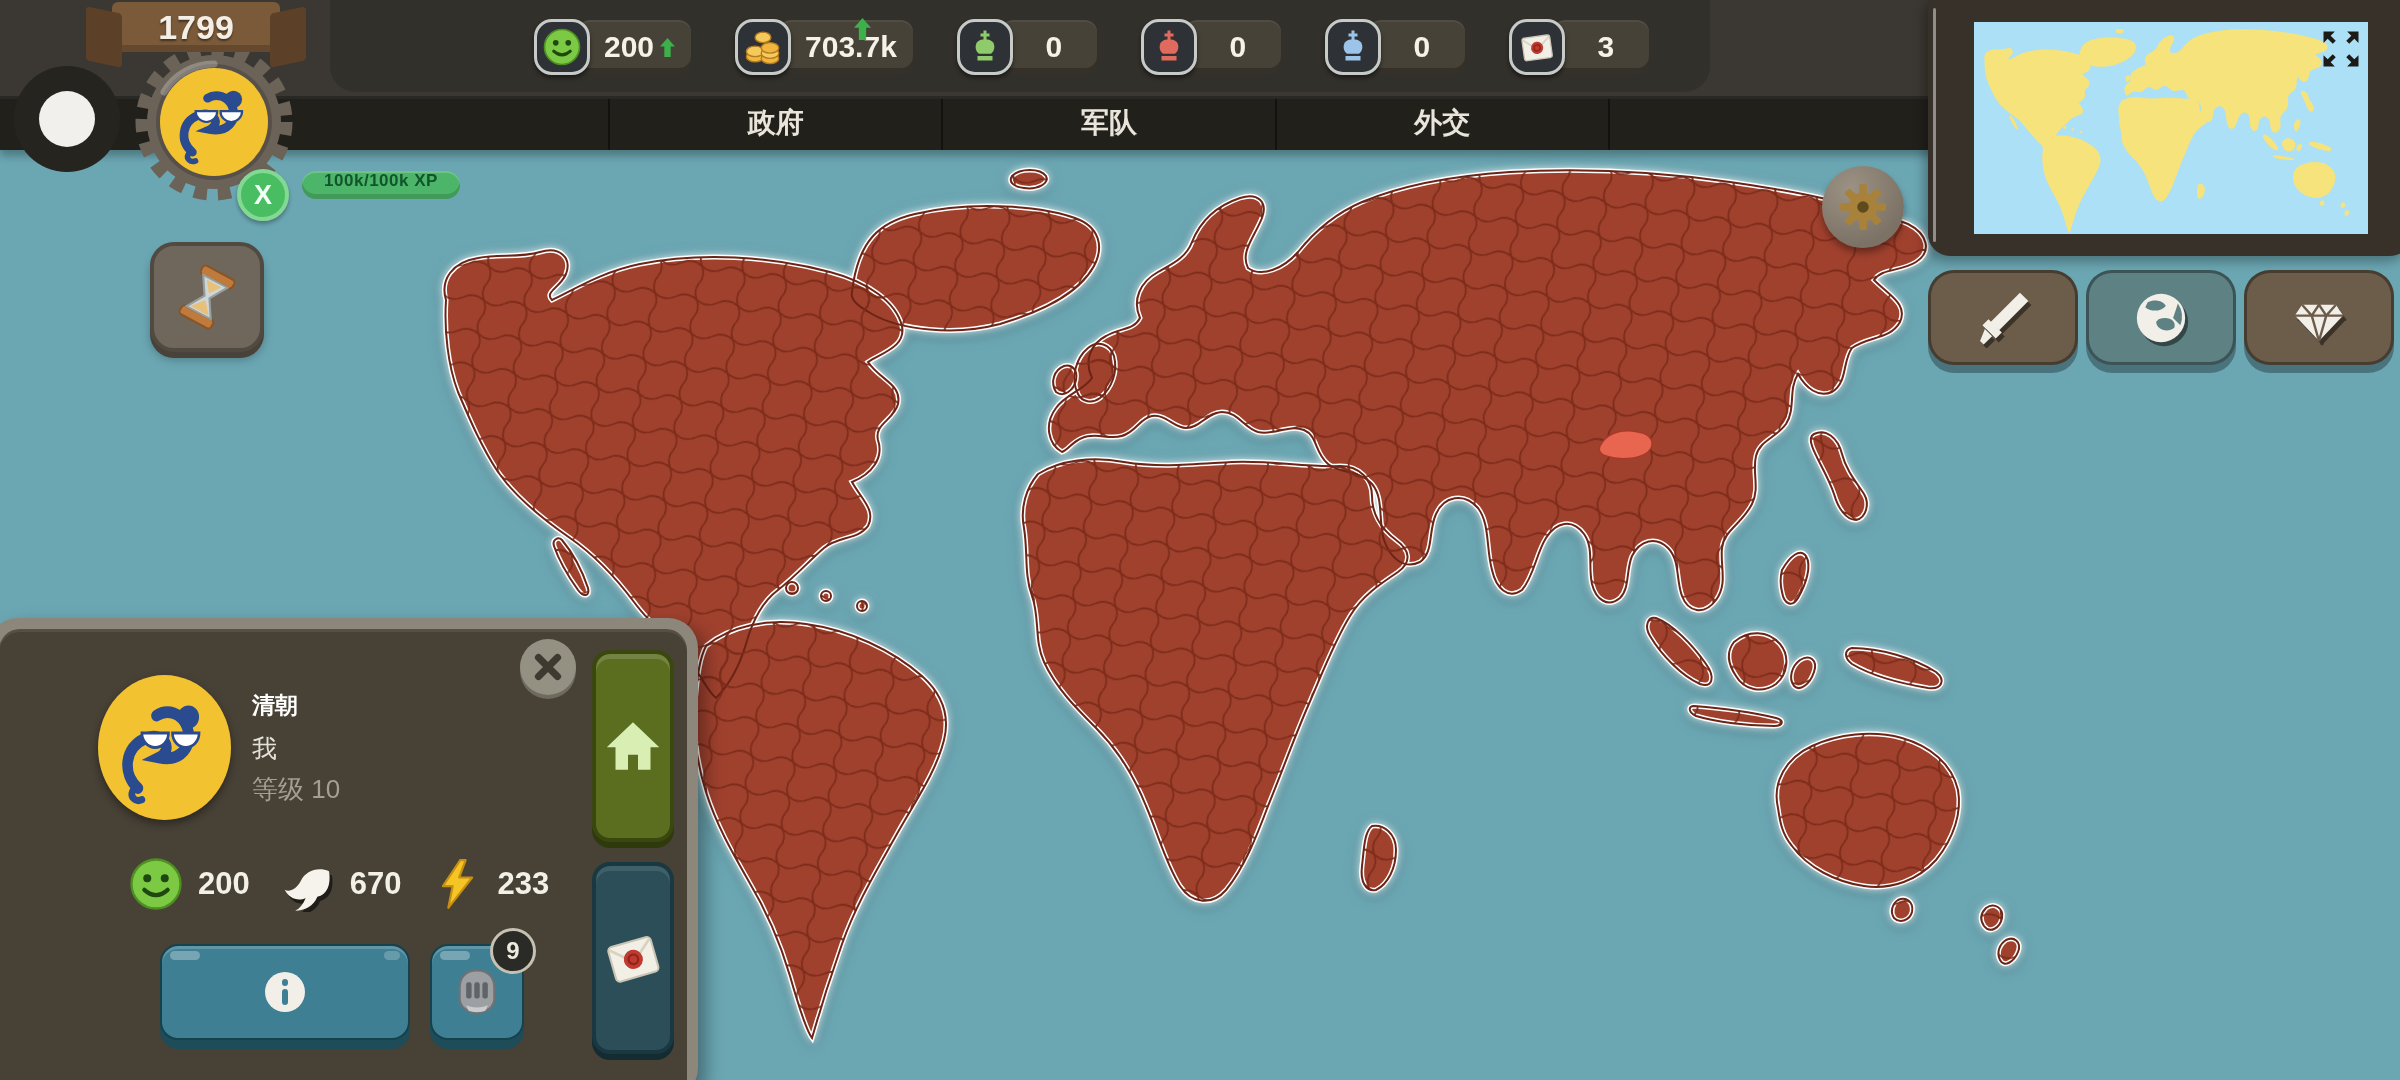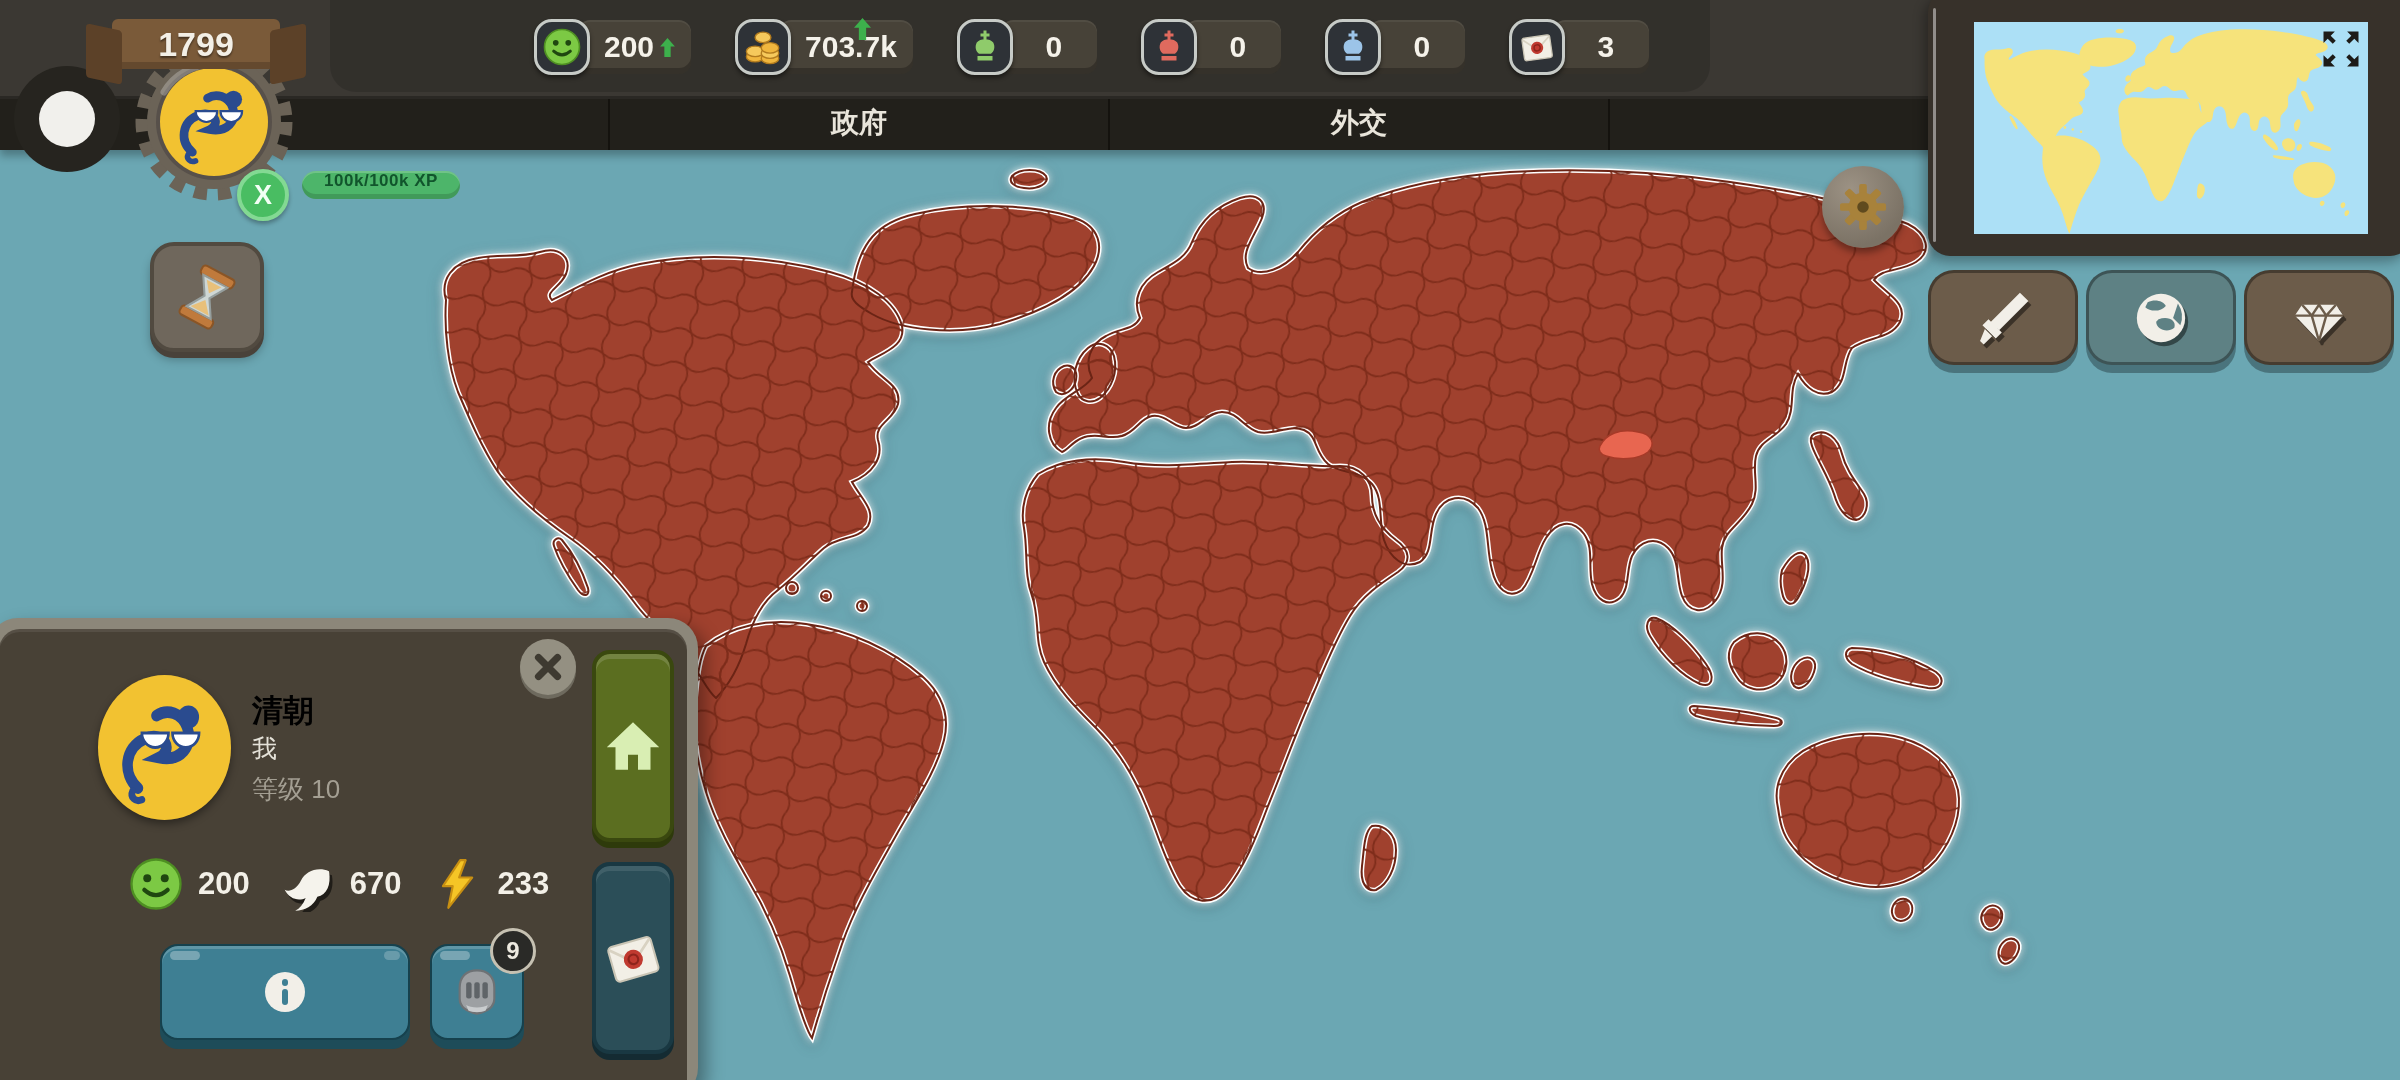--- a/index.html
+++ b/index.html
@@ -22,21 +22,21 @@
 
   
   .res-bar { position:absolute; left:534px; top:10px; height:74px; display:flex; gap:44px; align-items:center; z-index:25; }
   .res-item { position:relative; display:flex; align-items:center; }
   .res-icon { width:56px; height:56px; background:#2E3237; border:3px solid #C7CBC7; border-radius:18px; display:flex; align-items:center; justify-content:center; z-index:2; box-shadow:0 3px 4px rgba(0,0,0,.45); }
   .res-value { margin-left:-12px; height:54px; min-width:96px; background:#474238; border-radius:12px; display:flex; align-items:center; justify-content:center; color:#F5F2EA; font-size:30px; font-weight:bold; padding:0 16px 0 26px; box-shadow:inset 0 -6px 0 rgba(0,0,0,.25), inset 0 2px 0 rgba(255,255,255,.06); position:relative; }
   .trend-up { margin-left:6px; }
   .trend-over { position:absolute; left:56%; top:-2px; }
 
   
-  .year-banner { position:absolute; left:112px; top:2px; width:168px; height:50px; background:#7A5A39; border-radius:6px; z-index:31; display:flex; align-items:center; justify-content:center; color:#F3EFE6; font-size:34px; font-weight:bold; text-shadow:0 2px 2px rgba(0,0,0,.45); box-shadow:inset 0 -7px 0 rgba(0,0,0,.18);margin-top:17px; }
+  .year-banner { position:absolute; left:112px; top:2px; width:168px; height:50px; background:#7A5A39; border-radius:6px; z-index:31; display:flex; align-items:center; justify-content:center; color:#F3EFE6; font-size:34px; font-weight:bold; text-shadow:0 2px 2px rgba(0,0,0,.45); box-shadow:inset 0 -7px 0 rgba(0,0,0,.18); }
   .year-banner::before, .year-banner::after { content:''; position:absolute; top:8px; width:36px; height:54px; background:#5C4128; z-index:-1; border-radius:4px; }
   .year-banner::before { left:-26px; transform:skewY(12deg); }
   .year-banner::after { right:-26px; transform:skewY(-12deg); }
   .emblem { position:absolute; left:134px; top:42px; width:160px; height:160px; z-index:30; cursor:pointer; }
   .orb { position:absolute; left:14px; top:66px; width:106px; height:106px; border-radius:50%; background:#26241F; z-index:22; cursor:pointer; }
   .orb-core { position:absolute; left:25px; top:25px; width:56px; height:56px; border-radius:50%; background:#F1F0EC; }
   .x-badge { position:absolute; left:237px; top:169px; width:52px; height:52px; border-radius:50%; background:#49BD62; border:4px solid #83D993; z-index:32; display:flex; align-items:center; justify-content:center; color:#F2FFF5; font-size:27px; font-weight:bold; box-shadow:0 3px 4px rgba(0,0,0,.3); }
   .xp-pill { position:absolute; left:302px; top:171px; width:158px; height:28px; border-radius:15px; background:#4DB56A; z-index:31; display:flex; align-items:flex-start; justify-content:center; color:#11552C; font-size:17px; font-weight:bold; letter-spacing:.5px; box-shadow:inset 0 -5px 0 rgba(0,0,0,.15), inset 0 2px 0 rgba(255,255,255,.2); }
   .hourglass-btn { position:absolute; left:150px; top:242px; width:114px; height:110px; border-radius:24px; background:#6F675C; border:4px solid #514A40; box-shadow:0 6px 0 #49423A, 0 8px 10px rgba(0,0,0,.25); z-index:15; display:flex; align-items:center; justify-content:center; cursor:pointer; }
 
@@ -54,21 +54,21 @@
   .btn-teal  { background:#5E8184; }
   .sword-btn { left:1928px; } .globe-btn { left:2086px; } .diamond-btn { left:2244px; }
   .gear-btn { position:absolute; left:1822px; top:166px; width:82px; height:82px; border-radius:50%; background:radial-gradient(circle at 35% 28%, #9C9284, #7B7265 72%); box-shadow:0 5px 7px rgba(0,0,0,.35); z-index:15; display:flex; align-items:center; justify-content:center; cursor:pointer; }
 
   
   .panel { position:absolute; left:-12px; top:618px; width:710px; height:480px; background:#8C877A; border-radius:30px; z-index:30; box-shadow:8px 8px 18px rgba(0,0,0,.35); }
   .panel-inner { position:absolute; left:11px; top:11px; right:11px; bottom:-20px; background:#484136; border-radius:21px; box-shadow:inset 0 3px 0 rgba(255,255,255,.08); }
   .close-btn { position:absolute; left:532px; top:21px; width:56px; height:56px; border-radius:50%; background:#949082; box-shadow:0 4px 0 #6E6A5E; display:flex; align-items:center; justify-content:center; cursor:pointer; z-index:3; }
   .avatar { position:absolute; left:110px; top:57px; width:133px; height:145px; border-radius:50%; overflow:hidden; box-shadow:0 4px 8px rgba(0,0,0,.4); }
   .avatar svg { width:100%; height:100%; display:block; }
-  .p-title { position:absolute; left:264px; top:72px; color:#000000; font-size:31px; font-weight:bold; }
+  .p-title { position:absolute; left:264px; top:72px; color:#ffffff; font-size:23px; font-weight:bold; }
   .p-sub { position:absolute; left:264px; top:114px; color:#E4E1D8; font-size:25px; }
   .p-level { position:absolute; left:264px; top:154px; color:#A49F93; font-size:26px; }
   .p-stats { position:absolute; left:140px; top:238px; display:flex; align-items:center; gap:30px; }
   .p-stat { display:flex; align-items:center; }
   .p-stat .val { color:#F3F0E8; font-size:31px; font-weight:bold; margin-left:14px; }
   .teal-btn { position:absolute; background:#3E7F93; border:2px solid #16414D; border-radius:18px; box-shadow:0 9px 0 #1E4C59, inset 0 3px 0 rgba(255,255,255,.18); display:flex; align-items:center; justify-content:center; cursor:pointer; }
   .teal-btn::before { content:''; position:absolute; left:8px; top:5px; width:30px; height:9px; border-radius:5px; background:rgba(255,255,255,.30); }
   .teal-btn::after  { content:''; position:absolute; right:8px; top:5px; width:16px; height:9px; border-radius:5px; background:rgba(255,255,255,.22); }
   .info-btn { left:172px; top:326px; width:250px; height:96px; }
   .army-btn { left:442px; top:326px; width:94px; height:96px; }
@@ -230,20 +230,21 @@
     <use href="#worldland" fill="url(#prov)" stroke="#6B2415" stroke-width="2"></use>
     <path d="M1600 446 C1606 434 1620 428 1638 432 C1652 434 1656 444 1648 452 C1638 460 1618 460 1606 456 C1600 454 1598 450 1600 446 Z" fill="#E86650" stroke="#A63A28" stroke-width="1.5"></path>
   </g>
 </svg>
 
 <div class="top-bar"></div>
 <div class="res-plate"></div>
 <div class="menu-bar">
   <div class="menu-items">
     <div class="menu-cell">政府</div>
+    <div class="menu-cell">军队</div>
     <div class="menu-cell">外交</div>
   </div>
 </div>
 
 <div class="res-bar">
   <div class="res-item">
     <div class="res-icon">
         <svg class="icon" width="40" height="40">
           <use href="#sym-smiley"></use>
         </svg>

